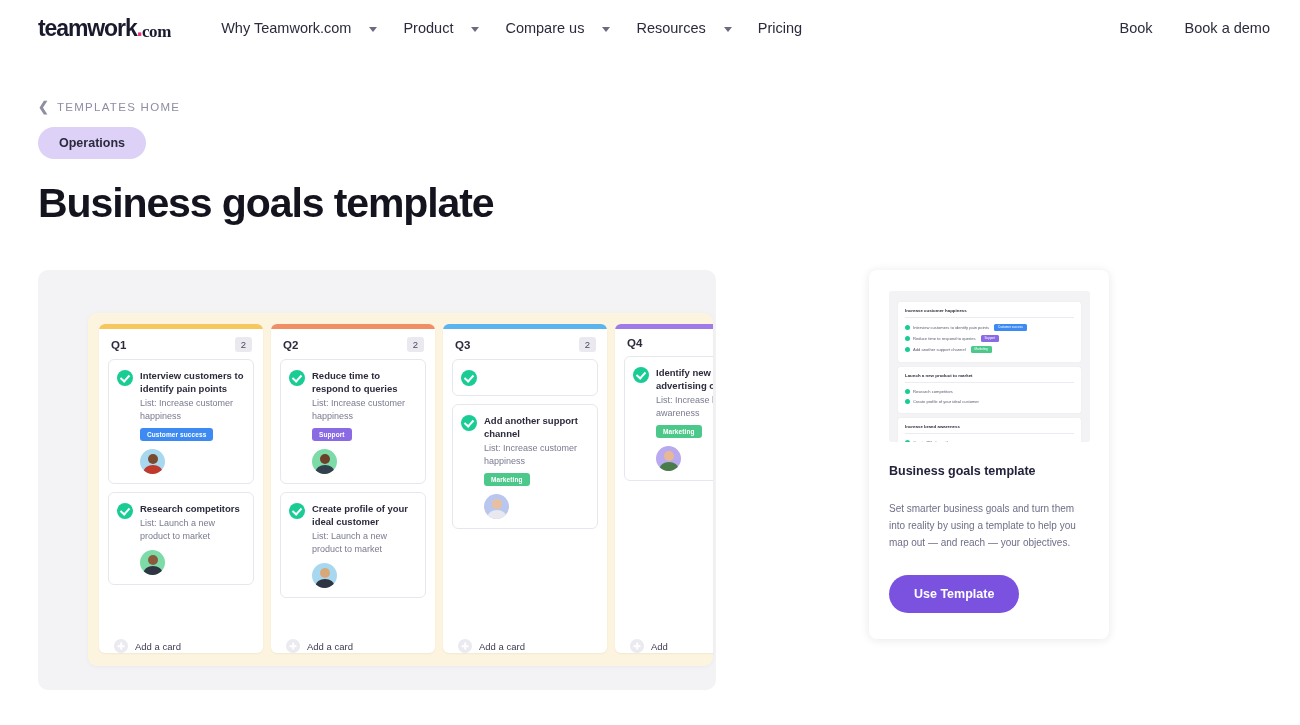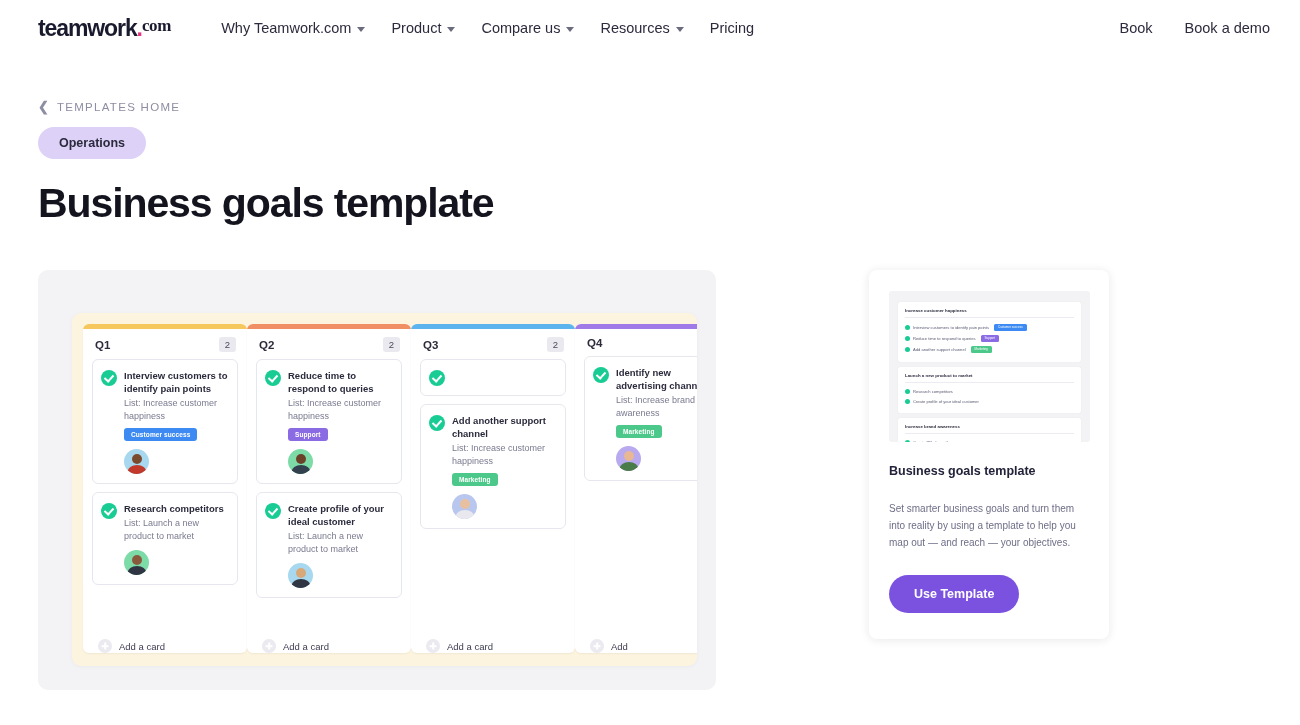--- a/index.html
+++ b/index.html
@@ -18,38 +18,38 @@
     padding: 0 30px 0 38px;
     background: #ffffff;
     position: relative;
   }
   .logo {
     font-size: 23px;
     font-weight: 700;
     color: #1a1a2e;
     letter-spacing: -1.1px;
     display: flex;
-    align-items: flex-start;
+    align-items: flex-end;
     line-height: 1;
   }
   .logo-dot { color: #e6357f; font-size: 23px; }
   .logo-com { font-size: 17px; font-weight: 700; letter-spacing: -0.3px; font-family: Liberation Serif, serif; }
 
   .nav-links {
     display: flex;
     align-items: center;
     gap: 26px;
     margin-left: 50px;
   }
   .nav-link {
     font-size: 14.5px;
     color: #2b2b3d;
     display: flex;
     align-items: center;
-    gap: 6px;
+    gap: 18px;
     cursor: pointer;
     white-space: nowrap;
   }
   .caret {
     display: inline-block;
     width: 0; height: 0;
     border-left: 4px solid transparent;
     border-right: 4px solid transparent;
     border-top: 5px solid #6b6b80;
     margin-top: 2px;
@@ -134,22 +134,24 @@
     flex-shrink: 0;
     position: relative;
   }
   .board {
     background: #fdf4df;
     border-radius: 9px;
     padding: 11px 0 13px 11px;
     width: 625px;
     height: 353px;
     display: flex;
+    gap: 8px;
     overflow: hidden;
     box-shadow: 0 1px 4px rgba(0,0,0,0.04);
+    margin-left: 16px;
   }
   .column {
     background: #ffffff;
     border-radius: 6px;
     width: 164px;
     flex-shrink: 0;
     display: flex;
     flex-direction: column;
     overflow: hidden;
     box-shadow: 0 1px 2px rgba(0,0,0,0.05);

